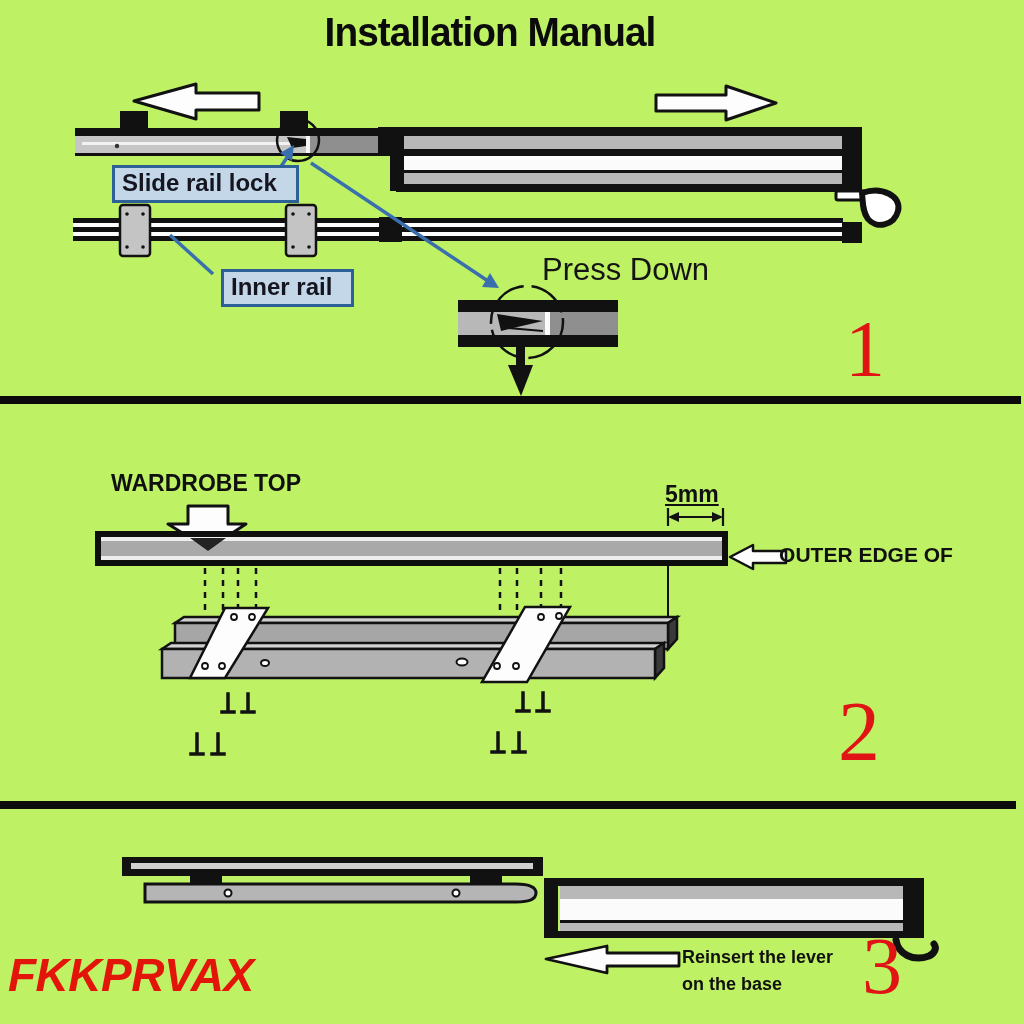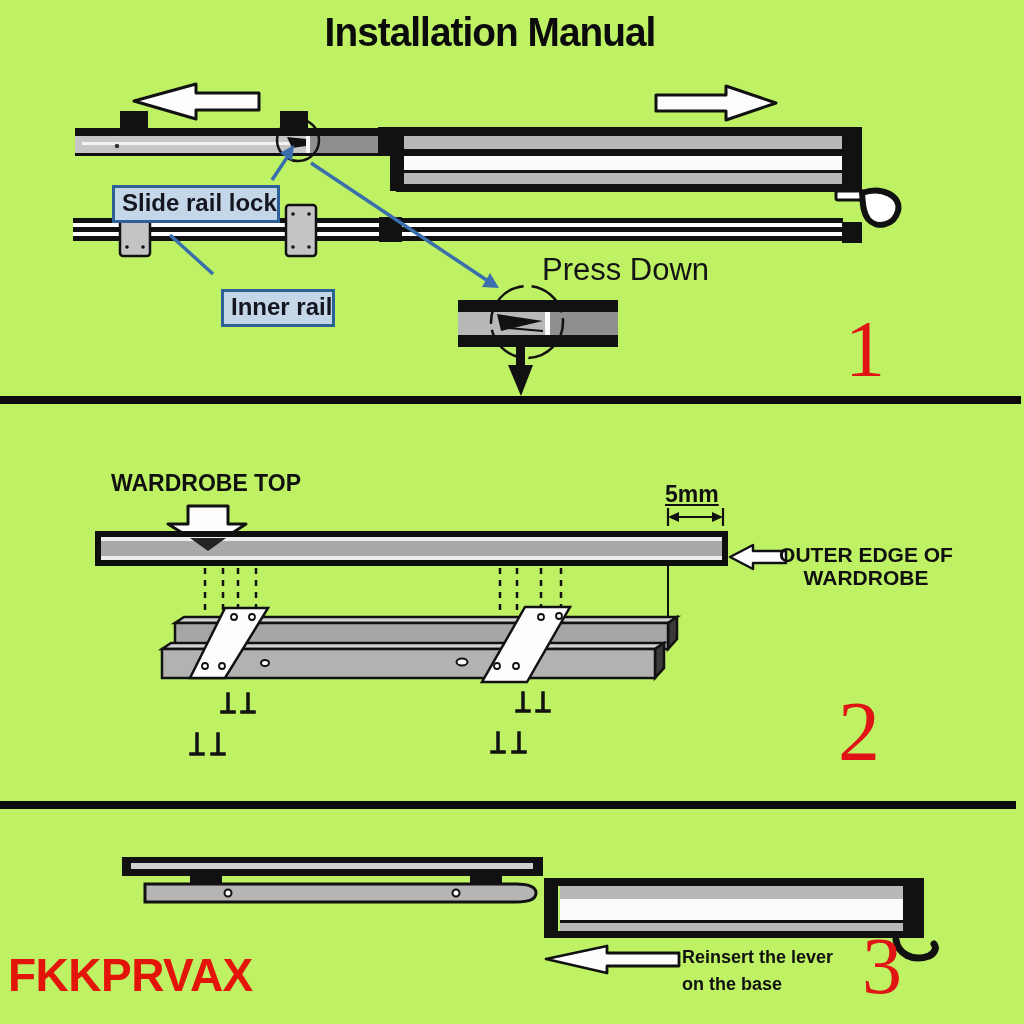--- a/index.html
+++ b/index.html
@@ -11,21 +11,21 @@
   .stage svg{position:absolute;left:0;top:0;z-index:1;}
   .txt{position:absolute;z-index:2;white-space:nowrap;}
   .page-title{
     left:230px;top:10px;width:520px;text-align:center;
     font-size:40px;font-weight:800;letter-spacing:-1px;color:#0b0b0b;
     transform:scaleX(.97);transform-origin:center;
   }
   .callout{
     position:absolute;z-index:2;background:#c3d7e9;border:3px solid #2d6096;
     color:#15151f;font-size:24px;font-weight:700;line-height:1;
-    padding:3px 0 5px 7px;white-space:nowrap;margin-top:20px;
+    padding:3px 19px 5px 7px;white-space:nowrap;
   }
   .press-down{left:542px;top:252px;font-size:31px;font-weight:400;color:#141414;}
   .step-num{
     position:absolute;z-index:2;font-family:"Liberation Serif",serif;
     color:#e01414;line-height:1;font-weight:500;
   }
   .num1{left:845px;top:309px;font-size:80px;}
   .num2{left:838px;top:690px;font-size:84px;}
   .num3{left:862px;top:926px;font-size:80px;}
   .wardrobe-top{left:111px;top:470px;font-size:23px;font-weight:700;}
@@ -33,21 +33,21 @@
   .outer-edge{
     left:768px;top:543px;width:196px;text-align:center;
     font-size:21px;font-weight:700;line-height:23px;white-space:normal;
   }
   .reinsert{
     left:682px;top:944px;width:186px;text-align:left;
     font-size:18px;font-weight:700;line-height:27px;white-space:normal;
   }
   .brand{
     left:8px;top:948px;font-size:46px;font-weight:700;
-    color:#e3150b;letter-spacing:-0.5px;
+    color:#e3150b;letter-spacing:-0.5px;font-style:italic;
   }
   .line2{display:block;}
 </style>
 </head>
 <body>
 
 <div class="stage">
 
   <svg width="1024" height="1024" viewBox="0 0 1024 1024">
 
@@ -238,21 +238,20 @@
 
   <div class="callout" style="left:112px;top:165px;">Slide rail lock</div>
   <div class="callout" style="left:221px;top:269px;">Inner rail</div>
   <div class="txt press-down">Press Down</div>
   <div class="step-num num1">1</div>
 
   <div class="txt wardrobe-top">WARDROBE TOP</div>
   <div class="txt gap-5mm">5mm</div>
   <div class="txt outer-edge">
     <span>OUTER EDGE OF</span>
-    <span class="line2">WARDROBE</span>
   </div>
   <div class="step-num num2">2</div>
 
   <div class="txt reinsert">
     <span>Reinsert the lever</span>
     <span class="line2">on the base</span>
   </div>
   <div class="step-num num3">3</div>
 
   <div class="txt brand">FKKPRVAX</div>

